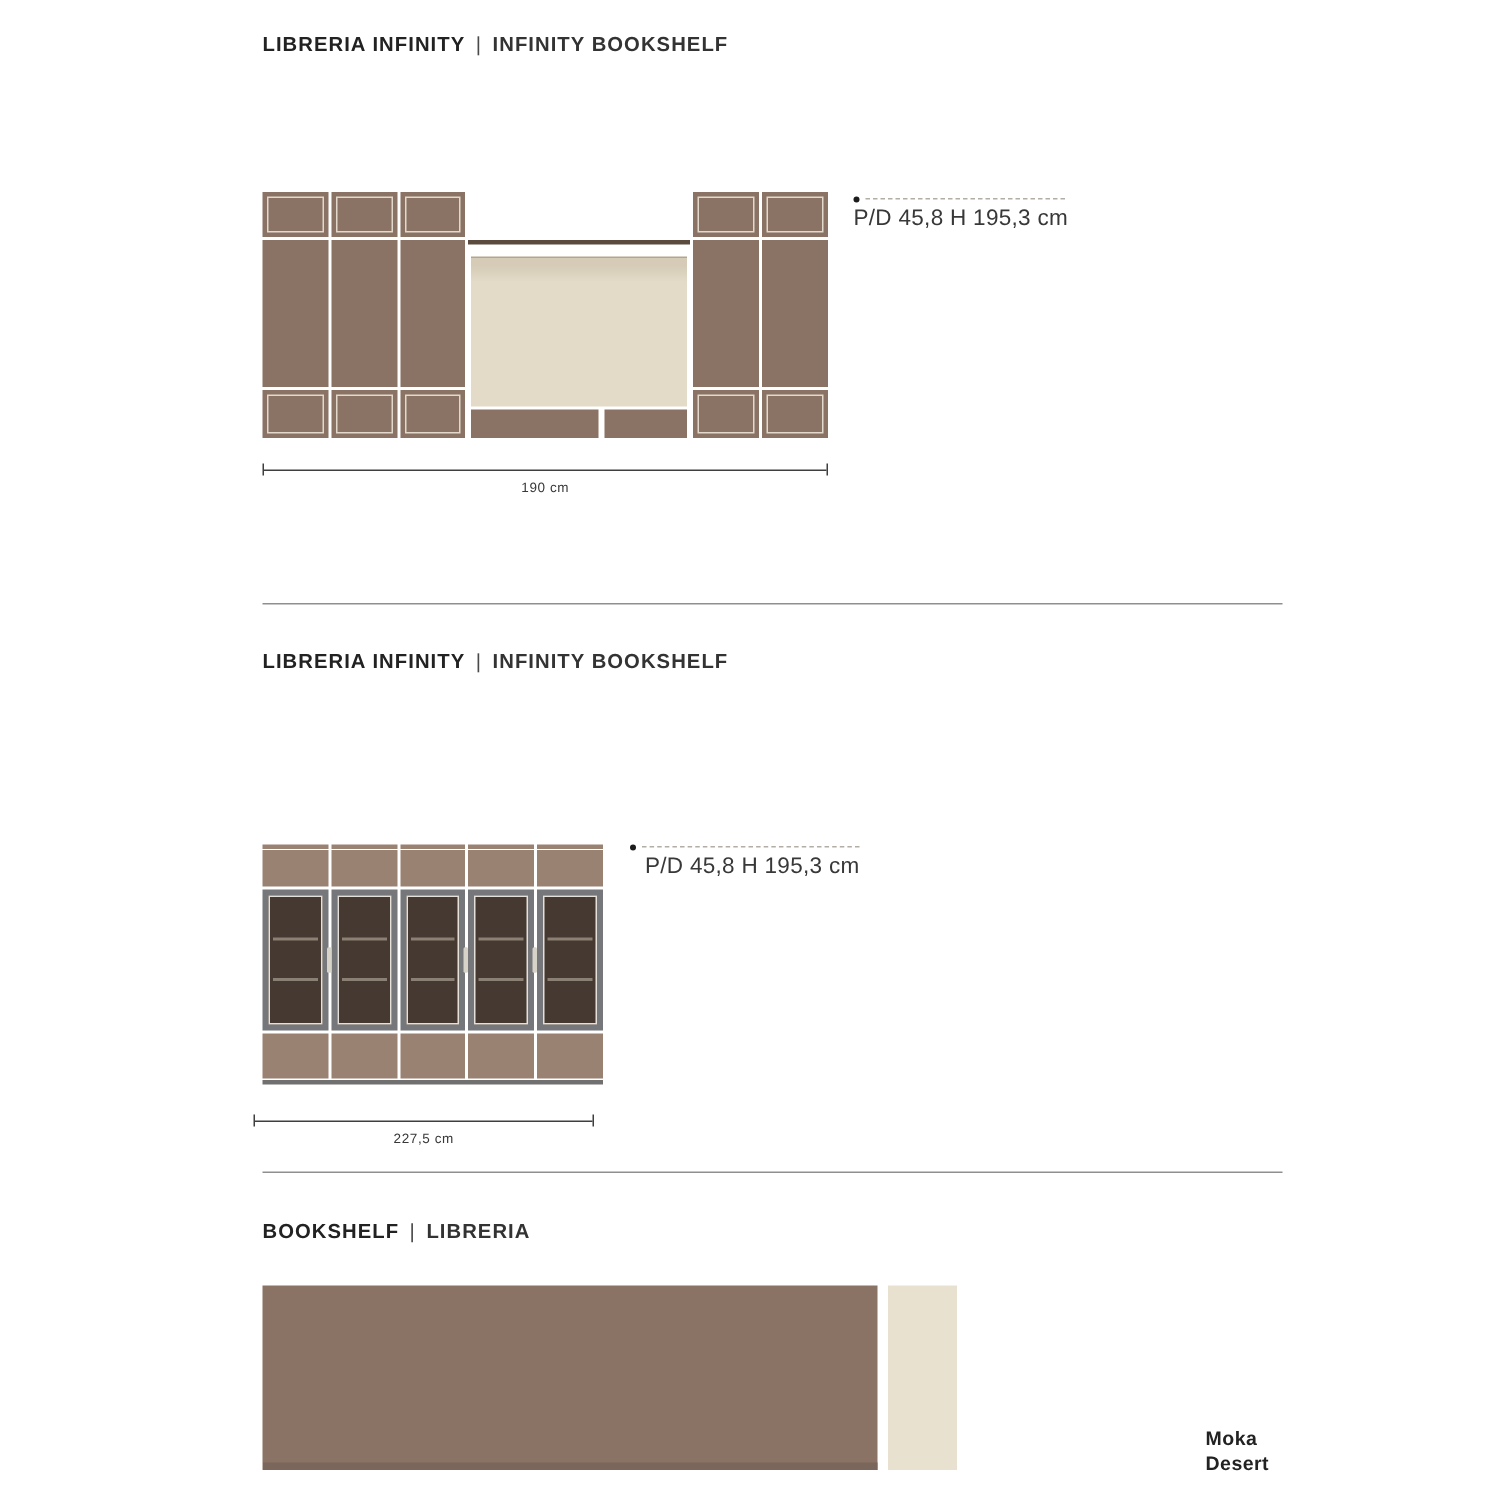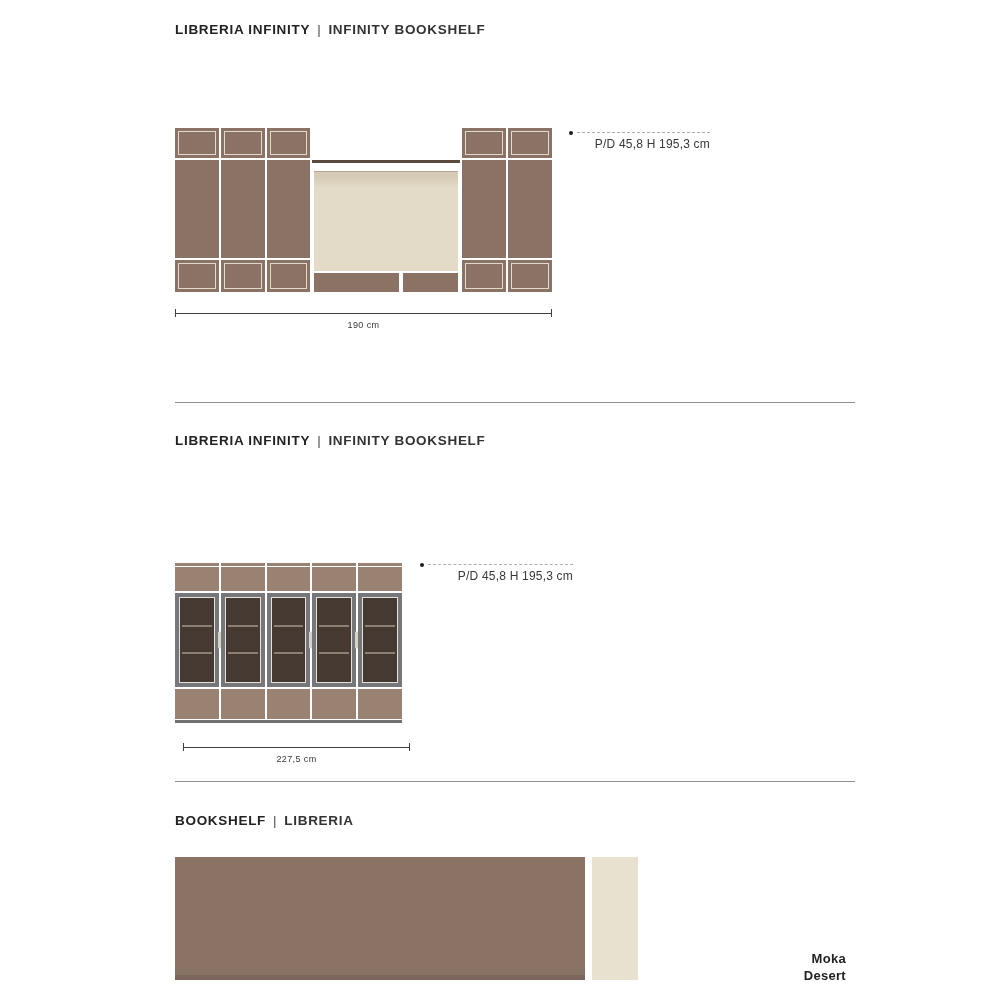--- a/index.html
+++ b/index.html
@@ -30,21 +30,21 @@
   .cgap2 { height:2px; }
   .cdrawers { height:19px; margin:0 2px; display:flex; gap:4px; }
   .cdrawer { background:var(--brown1); }
   .cdrawer.left { flex:1.55; }
   .cdrawer.right { flex:1; }
 
   
   .annotation { position:absolute; }
   .ann-line { position:relative; height:4px; margin-left:8px; border-bottom:1px dashed var(--dots); }
   .ann-dot { position:absolute; left:-8px; bottom:-2.5px; width:4px; height:4px; border-radius:50%; background:#1c1c1c; }
-  .ann-text { margin-top:4px; font-size:12px; letter-spacing:.2px; color:#383838; text-align:right; white-space:nowrap; }
+  .ann-text { margin-top:4px; font-size:15px; letter-spacing:.2px; color:#383838; text-align:right; white-space:nowrap; }
 
   
   .dimension { position:absolute; }
   .dim-line { height:8px; border-left:1px solid #3f3f3f; border-right:1px solid #3f3f3f; position:relative; }
   .dim-line::before { content:""; position:absolute; left:0; right:0; top:3.5px; border-top:1px solid #3f3f3f; }
   .dim-text { margin-top:3px; text-align:center; font-size:9px; color:#383838; letter-spacing:.4px; }
 
   .separator { position:absolute; left:175px; width:680px; border-top:1px solid #8f8f8f; }
 
   
@@ -59,21 +59,21 @@
   .glassInner { position:absolute; inset:4px; border:1px solid rgba(246,243,237,.9); background:var(--glass-dark); }
   .gshelf { position:absolute; left:2px; right:2px; height:2px; background:var(--glass-shelf); }
   .gshelf.s1 { top:32%; }
   .gshelf.s2 { top:64%; }
   .handle { position:absolute; top:50%; transform:translateY(-50%); width:3px; height:17px; background:var(--handle); border-radius:1px; z-index:2; }
   .handle.right { right:-2px; }
   .baseB { height:3px; background:var(--base-gray); margin-top:1px; }
 
   
   .swatch { position:absolute; }
-  .finish-labels { position:absolute; right:154px; top:950px; text-align:right; font-size:13px; font-weight:700; color:#222; line-height:17px; letter-spacing:.3px; }
+  .finish-labels { position:absolute; right:154px; top:950px; text-align:left; font-size:13px; font-weight:700; color:#222; line-height:17px; letter-spacing:.3px; }
 </style>
 </head>
 <body>
 
 <div class="page">
 
   <header class="heading" style="top:22px">
     <span class="hb">LIBRERIA INFINITY</span><span class="hp">|</span><span class="hr">INFINITY BOOKSHELF</span>
   </header>
 
@@ -193,21 +193,21 @@
     <div class="baseB"></div>
   </div>
 
   <div class="annotation" style="left:420px;top:561px;width:153px">
     <div class="ann-line">
       <span class="ann-dot"></span>
     </div>
     <div class="ann-text">P/D 45,8 H 195,3 cm</div>
   </div>
 
-  <div class="dimension" style="left:183px;top:743px;width:227px">
+  <div class="dimension" style="left:169px;top:743px;width:227px">
     <div class="dim-line"></div>
     <div class="dim-text">227,5 cm</div>
   </div>
 
   <div class="separator" style="top:781px"></div>
 
   <header class="heading" style="top:813px">
     <span class="hb">BOOKSHELF</span><span class="hp">|</span><span class="hr">LIBRERIA</span>
   </header>
 

